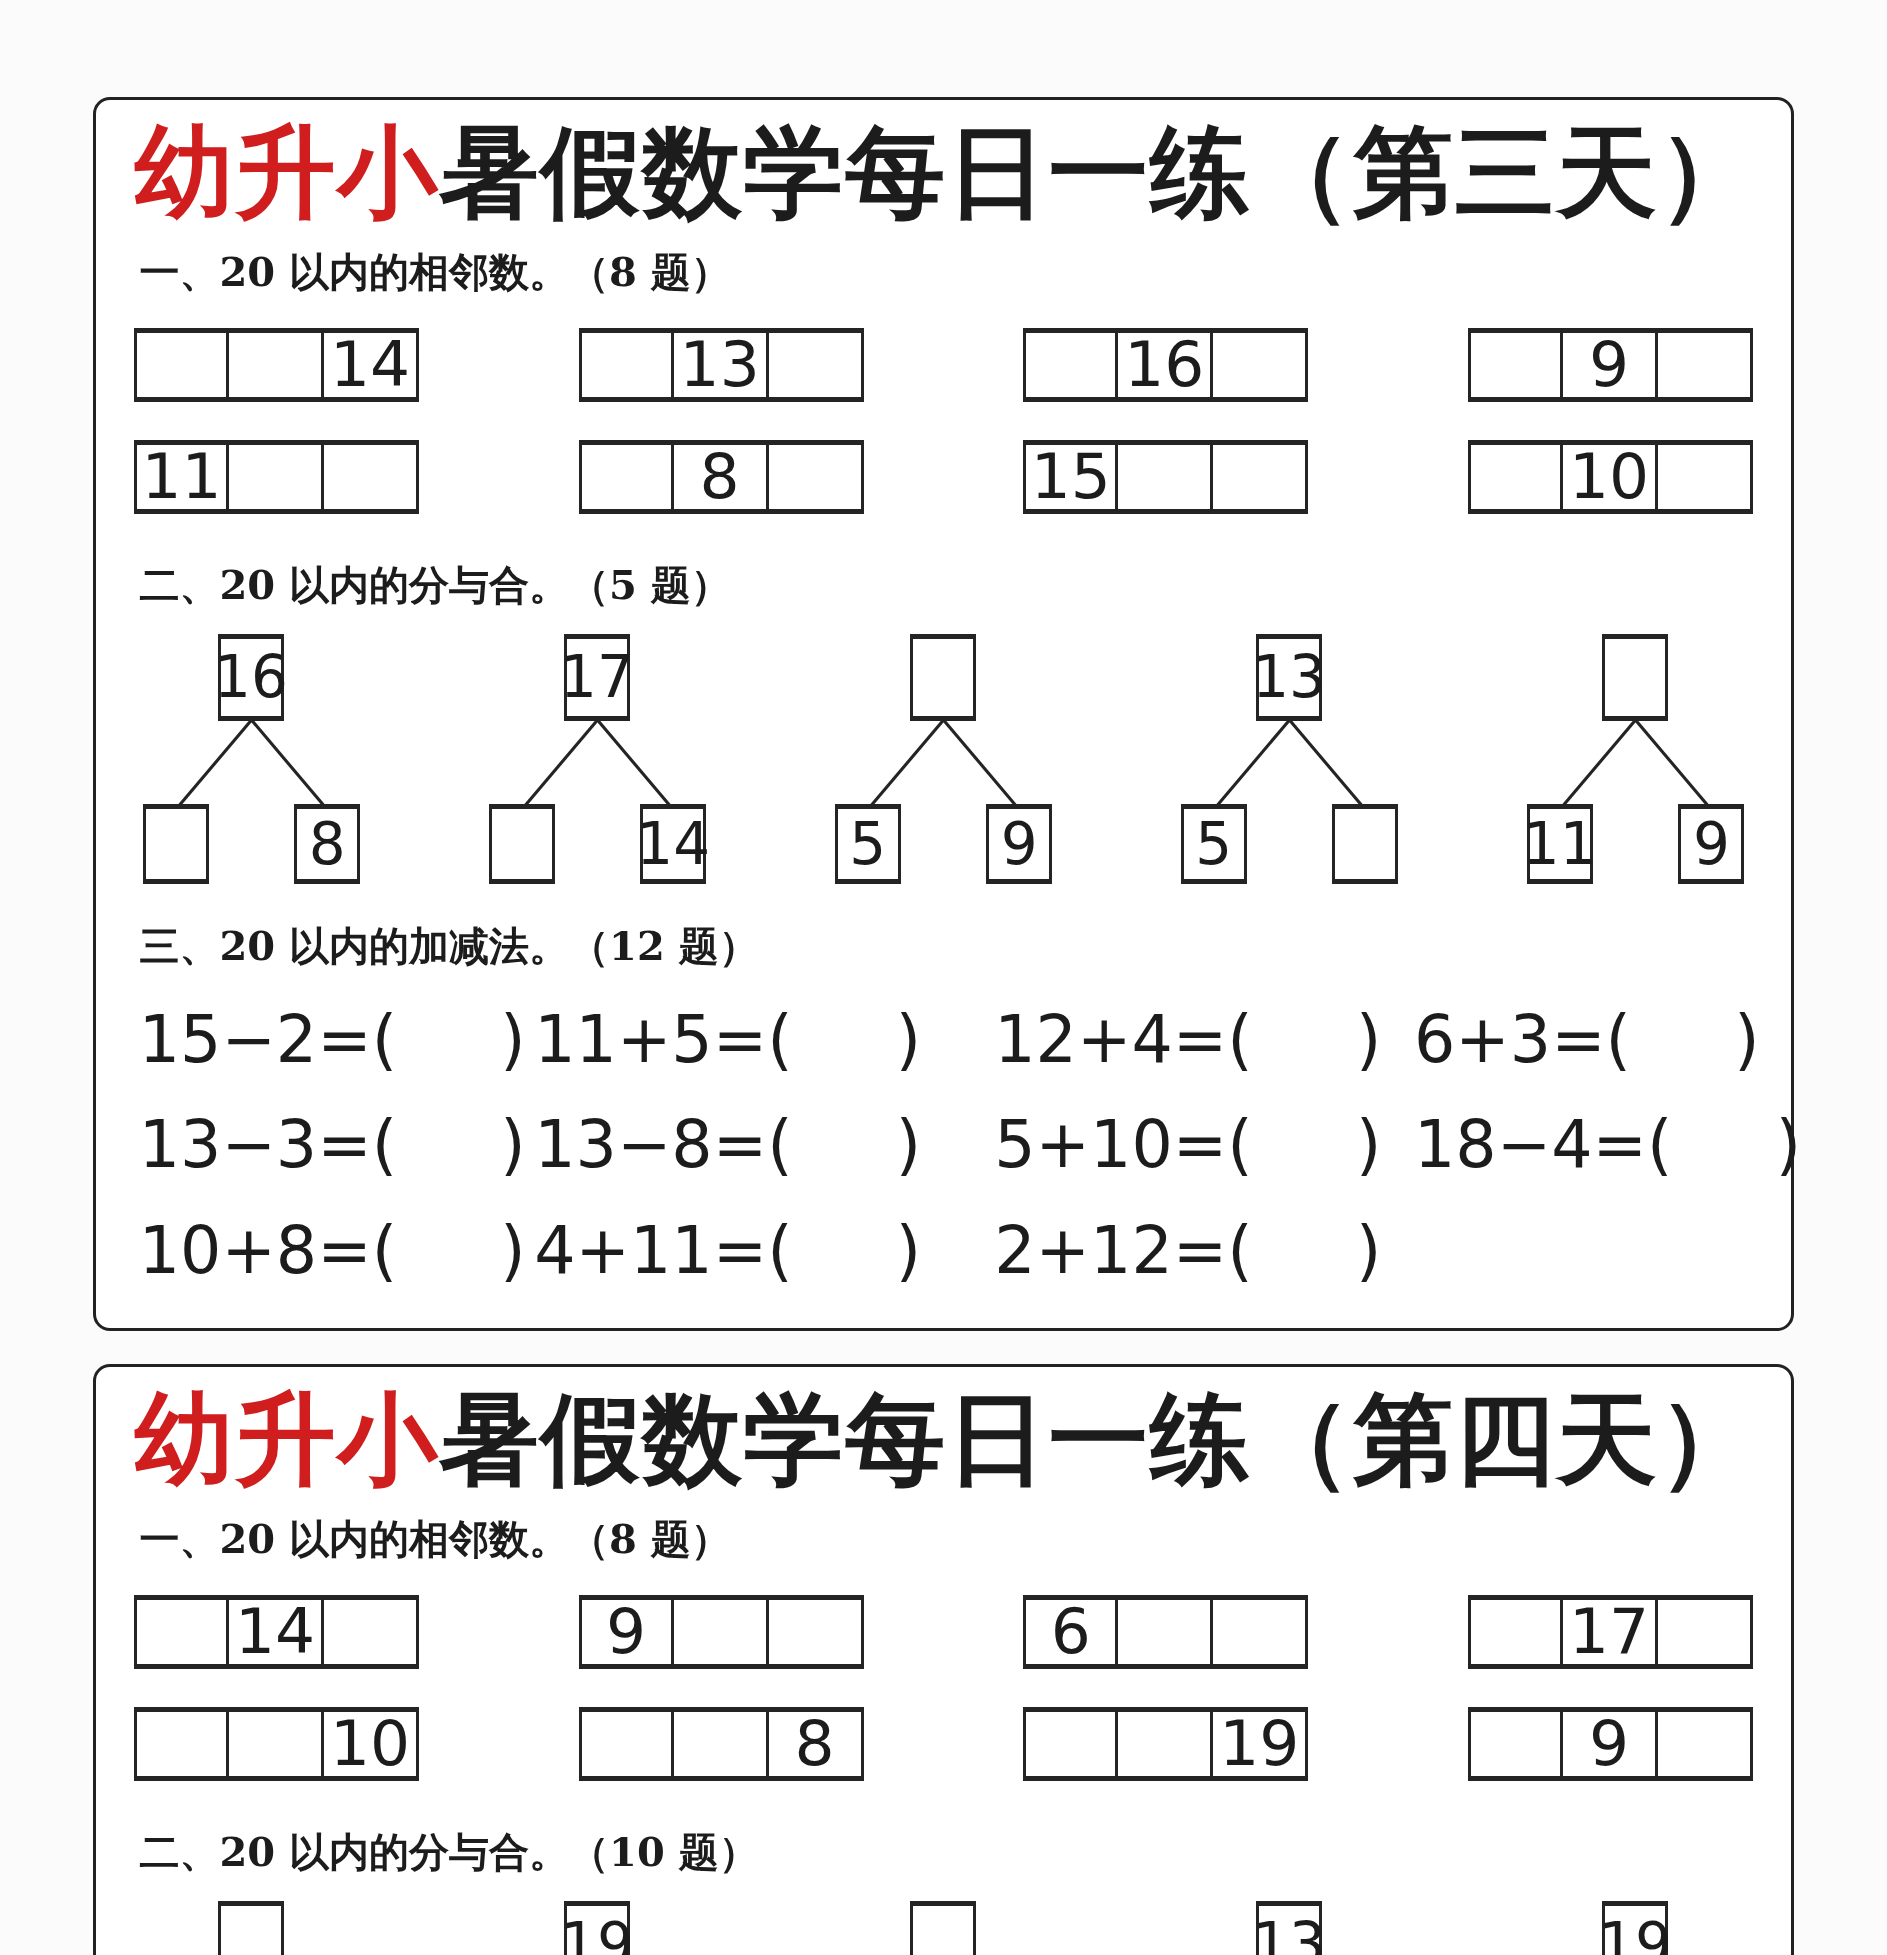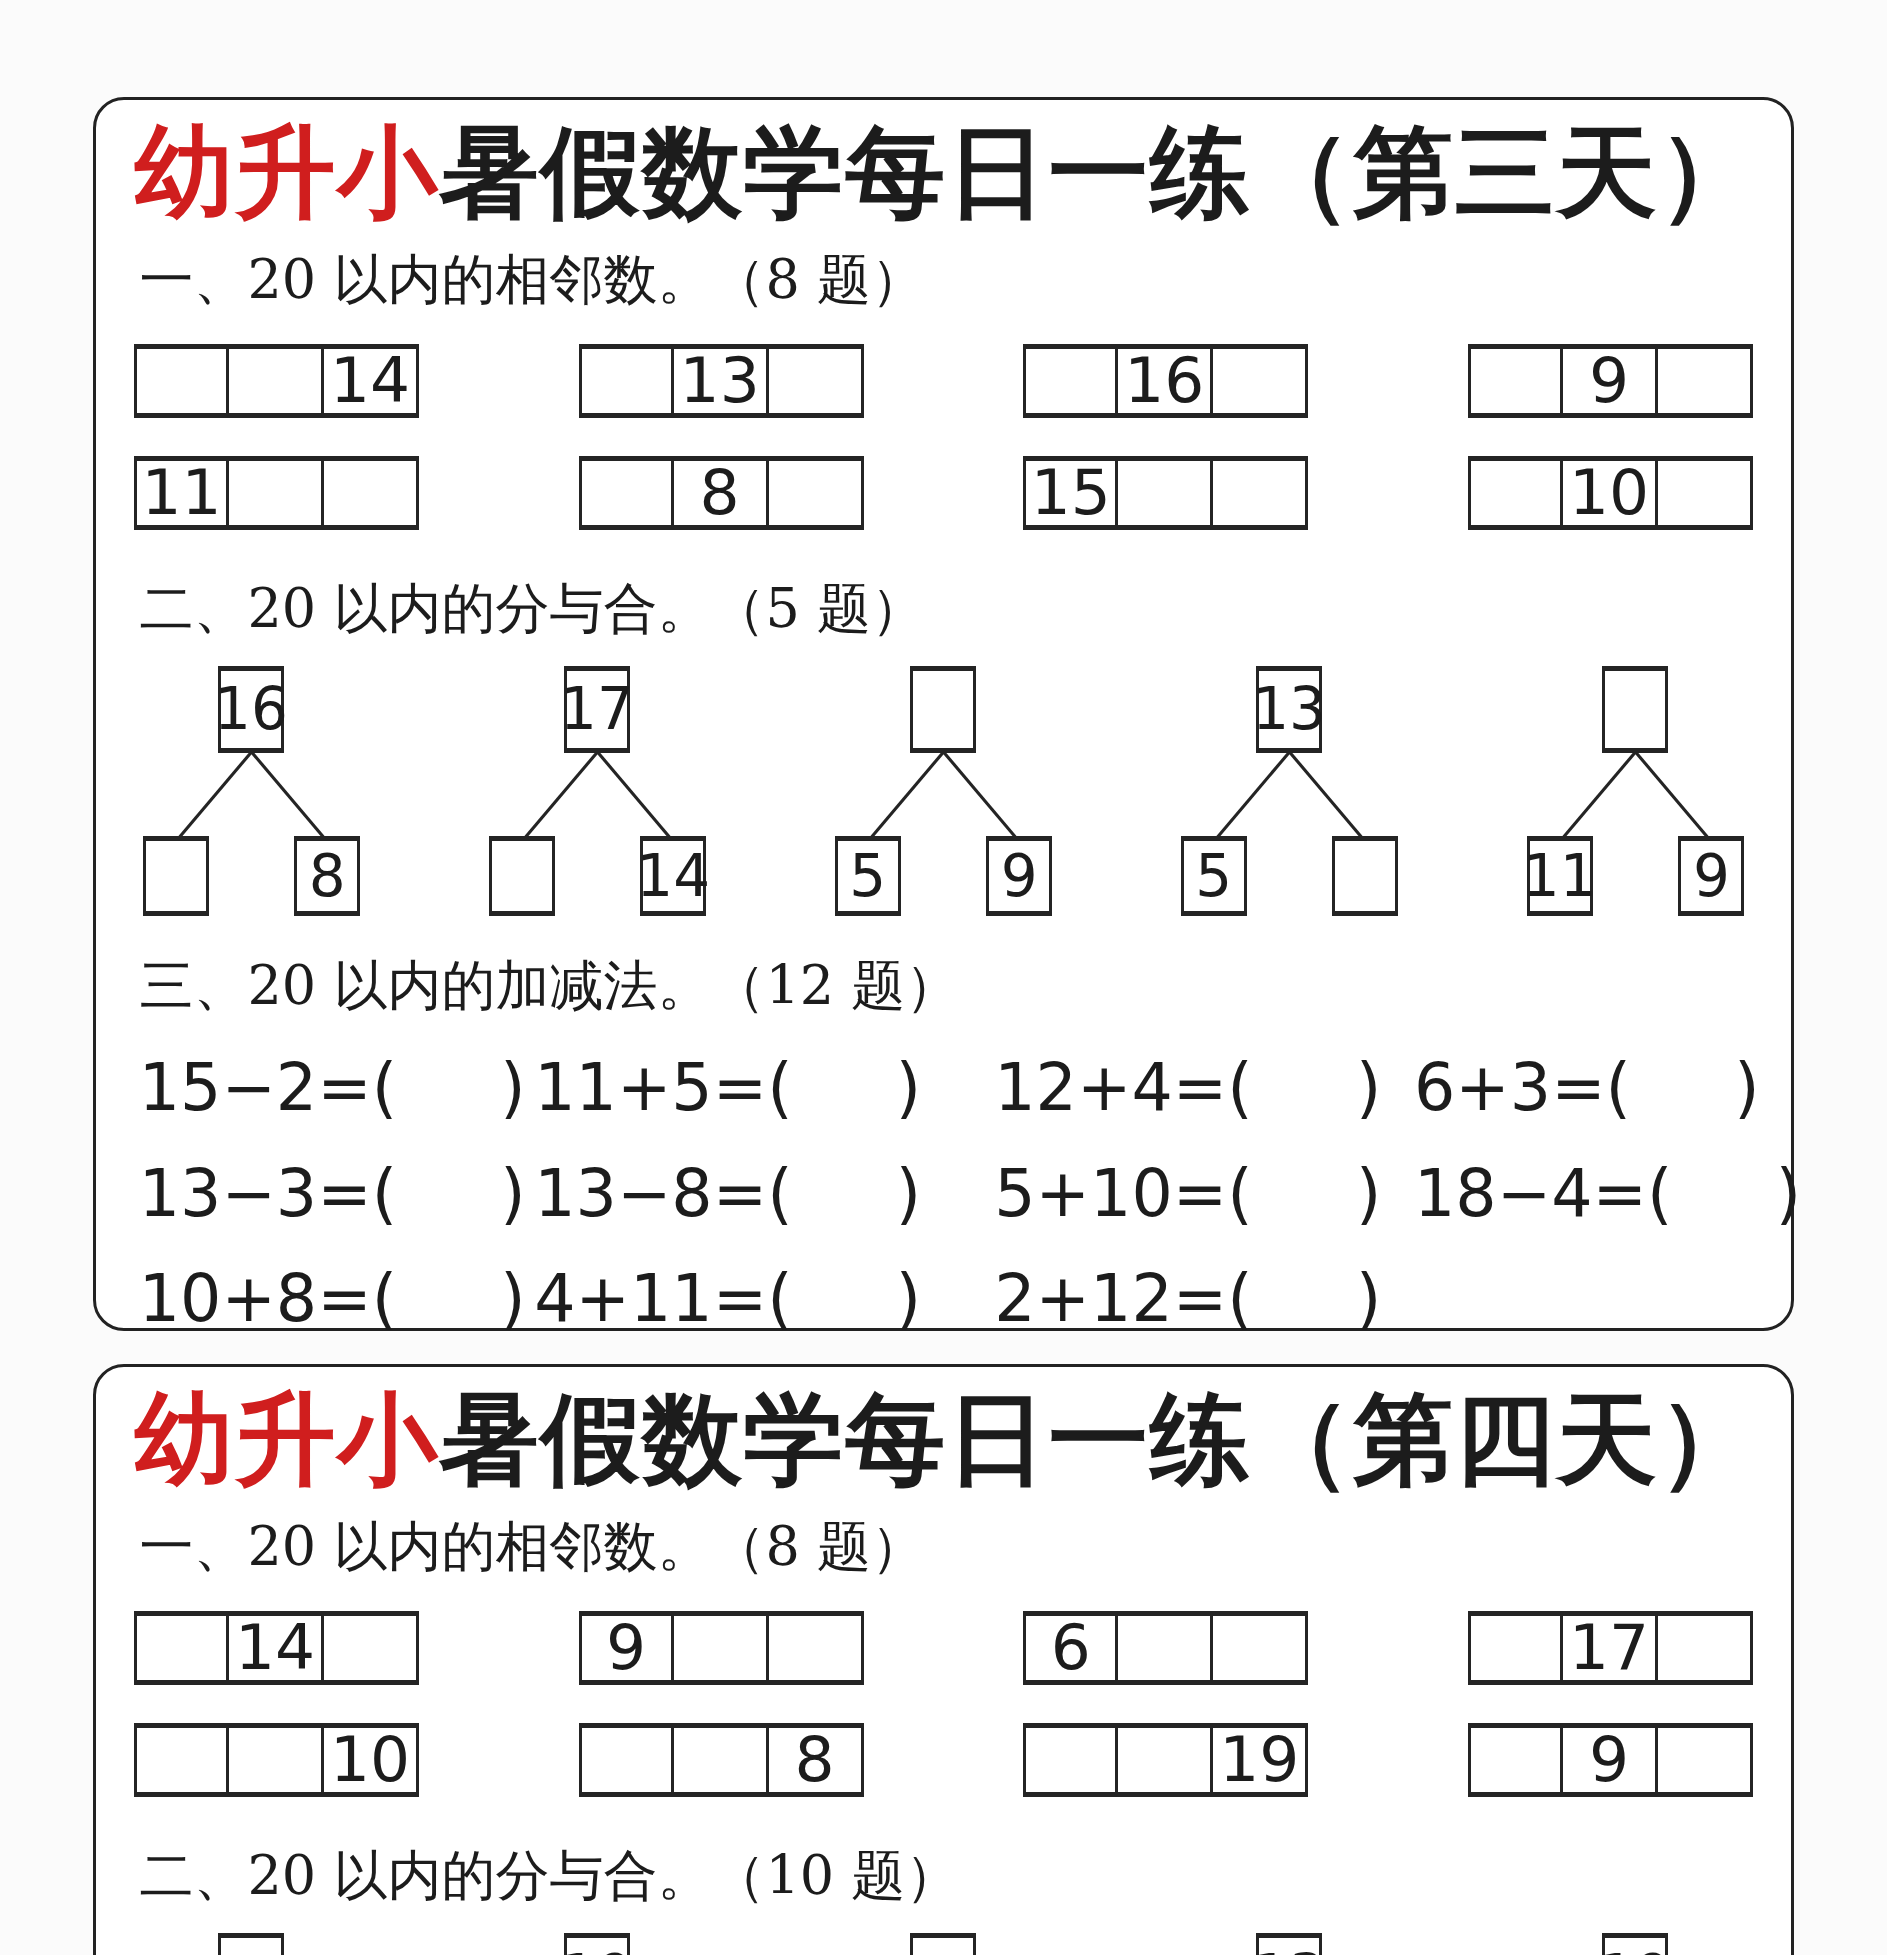--- a/index.html
+++ b/index.html
@@ -3,36 +3,36 @@
 <meta charset="utf-8">
 <style>
   html,body{margin:0;padding:0;}
   body{
     width:1887px;height:2669px;position:relative;
     background:#fbfbfb;color:#1c1c1c;
     font-family:"DejaVu Sans","Liberation Sans",sans-serif;
   }
   .section{
     position:absolute;left:93px;width:1701px;box-sizing:border-box;
-    border:3.5px solid #222;border-radius:31px;background:#fff;
+    border:3.5px solid #222;border-radius:17px;background:#fff;
     padding:11.7px 38px 0;
   }
   .s1{top:97px;height:1234px;}
   .s2{top:1364px;height:1219px;}
 
   .title{
     text-align:center;white-space:nowrap;
     font-family:"DejaVu Serif","Liberation Serif",serif;
     font-weight:700;font-size:100px;line-height:1.2;letter-spacing:1.6px;
   }
   .title .red{color:#d01e1e;}
 
   .heading{
     font-family:"DejaVu Serif","Liberation Serif",serif;
-    font-weight:400;font-size:54px;line-height:1.15;margin-left:5.5px;
+    font-weight:700;font-size:40px;line-height:1.15;margin-left:5.5px;
   }
   .h1{margin-top:17px;}
   .h2{margin-top:48px;}
   .h3{margin-top:39px;}
 
   .adj-row{display:flex;justify-content:space-between;margin-top:33px;}
   .adj-row.r2{margin-top:38px;}
   .group{display:flex;}
   .cell{
     box-sizing:border-box;width:95px;height:74px;background:#fff;

